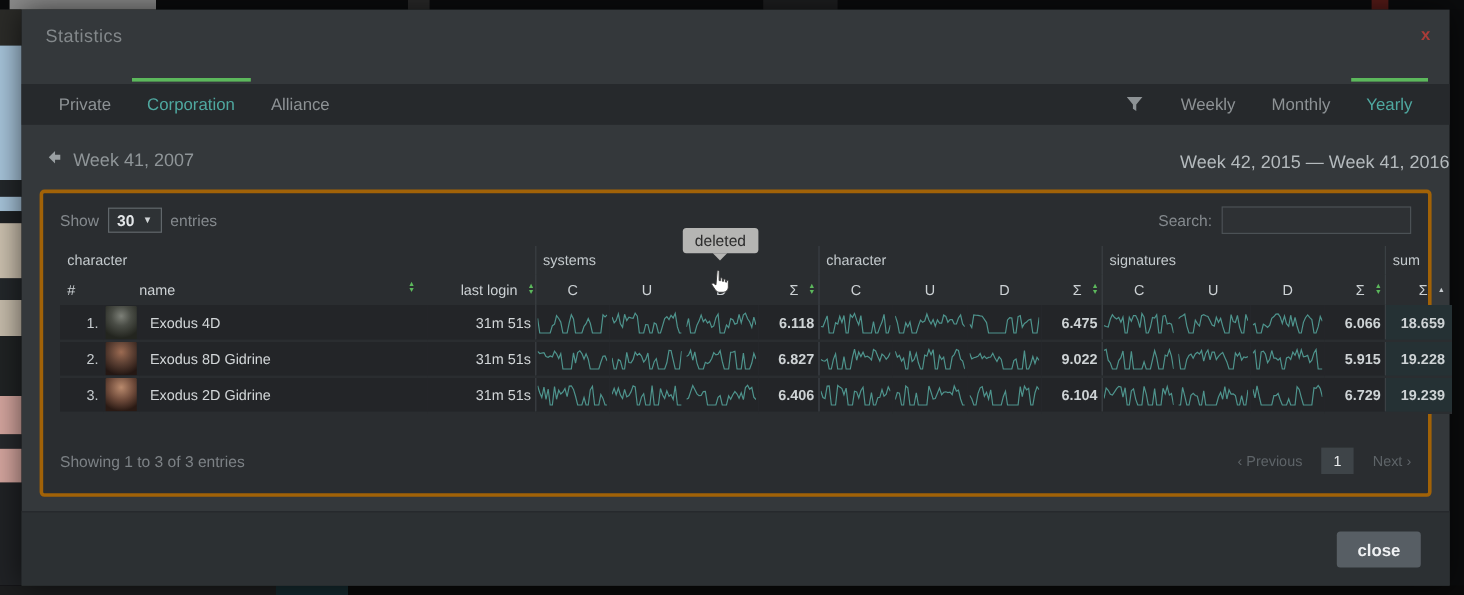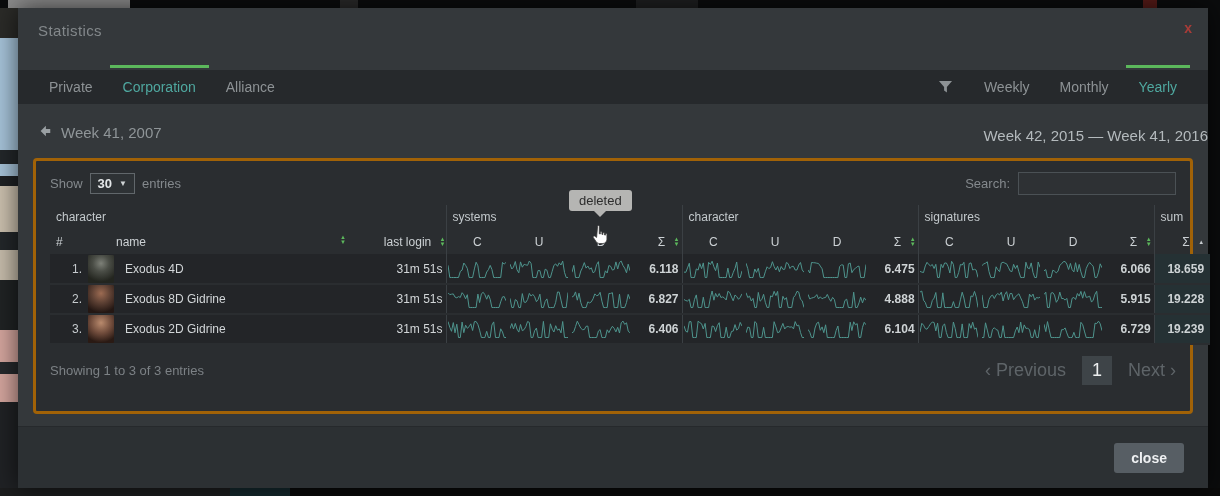--- a/index.html
+++ b/index.html
@@ -74,22 +74,22 @@
   .av3 { background:radial-gradient(circle at 50% 28%, #b98a6d 0%, #6e4a3a 45%, #2a1a14 82%); }
   .name-cell { padding-left:9px; color:#d2d6d8; }
   .login-cell { text-align:right; padding-right:3px; color:#d2d6d8; }
   .spark-cell { text-align:center; }
   .spark-cell svg { vertical-align:middle; }
   .sigma-cell { text-align:right; padding-right:3px; color:#ced3d5; font-weight:700; }
   .sum-cell { text-align:right; padding-right:6px; color:#ced3d5; font-weight:700; background:#253134 !important; }
   .totals-row td { height:26px; color:#b6bcbf; text-align:right; border-top:1px solid #3b4044; padding-right:3px; }
   .totals-row .t-sum { padding-right:6px; }
 
-  .table-footer { display:flex; align-items:center; margin-top:11px; font-size:13px; color:#7c8185; }
-  .pagination { margin-left:auto; display:flex; align-items:center; gap:16px; color:#5e6468; font-size:18px; }
+  .table-footer { display:flex; align-items:center; margin-top:28px; font-size:13px; color:#7c8185; }
+  .pagination { margin-left:auto; display:flex; align-items:center; gap:16px; color:#5e6468; font-size:12px; }
   .page-nav { cursor:pointer; }
   .page-btn { background:#3e4448; color:#eceeef; padding:4px 10px; cursor:pointer; }
 
   .modal-footer { position:absolute; left:0; right:0; bottom:0; height:62px; background:#2c3033; border-top:1px solid #26292c; }
   .close-button { position:absolute; right:24px; top:16px; background:#575e64; color:#eef0f2; font-weight:700; font-size:14px; padding:7px 17px; border-radius:3px; border:none; cursor:pointer; font-family:"Liberation Sans",sans-serif; }
 
   .tooltip { position:absolute; left:569px; top:190px; background:#b5b5b3; color:#2d2d2d; font-size:13px; padding:3px 10px; border-radius:3px; z-index:10; }
   .tooltip::after { content:""; position:absolute; left:50%; margin-left:-6px; top:100%; border:6px solid transparent; border-top-color:#b5b5b3; border-bottom-width:0; }
   .cursor-pointer-icon { position:absolute; left:589px; top:224px; z-index:11; }
 </style>
@@ -323,21 +323,21 @@
         <td class="sigma-cell">6.827</td>
         <td class="spark-cell gsep"><svg class="spark" width="58" height="22" viewBox="0 0 58 22">
                 <polyline points="0.0,11.5 1.8,12.6 3.5,13.0 5.3,11.3 7.0,19.5 8.8,19.5 10.5,11.5 12.3,6.9 14.1,19.5 15.8,19.5 17.6,19.5 19.3,9.2 21.1,19.5 22.8,19.5 24.6,19.5 26.4,9.8 28.1,3.0 29.9,12.2 31.6,5.4 33.4,9.1 35.2,5.5 36.9,9.5 38.7,8.9 40.4,9.9 42.2,12.0 43.9,3.3 45.7,4.5 47.5,9.0 49.2,12.8 51.0,7.0 52.7,8.5 54.5,11.3 56.2,9.4 58.0,5.8" fill="none" stroke="#4e948d" stroke-width="1"></polyline>
               </svg></td>
         <td class="spark-cell"><svg class="spark" width="58" height="22" viewBox="0 0 58 22">
                 <polyline points="0.0,4.7 1.8,9.6 3.5,8.1 5.3,13.0 7.0,10.4 8.8,19.5 10.5,19.5 12.3,4.4 14.1,13.2 15.8,11.5 17.6,6.3 19.3,14.3 21.1,19.5 22.8,19.5 24.6,7.9 26.4,8.8 28.1,3.3 29.9,7.6 31.6,3.4 33.4,19.5 35.2,19.5 36.9,8.3 38.7,11.6 40.4,9.6 42.2,19.5 43.9,19.5 45.7,19.5 47.5,9.4 49.2,7.5 51.0,3.3 52.7,4.1 54.5,11.3 56.2,12.8 58.0,19.5" fill="none" stroke="#4e948d" stroke-width="1"></polyline>
               </svg></td>
         <td class="spark-cell"><svg class="spark" width="58" height="22" viewBox="0 0 58 22">
                 <polyline points="0.0,6.4 1.8,11.0 3.5,10.1 5.3,9.6 7.0,8.9 8.8,6.6 10.5,10.9 12.3,8.8 14.1,10.8 15.8,9.8 17.6,9.5 19.3,6.4 21.1,10.4 22.8,13.3 24.6,9.4 26.4,11.5 28.1,19.5 29.9,19.5 31.6,19.5 33.4,19.5 35.2,19.5 36.9,12.5 38.7,11.2 40.4,19.5 42.2,19.5 43.9,19.5 45.7,4.2 47.5,19.5 49.2,19.5 51.0,14.9 52.7,9.1 54.5,14.9 56.2,9.8 58.0,12.4" fill="none" stroke="#4e948d" stroke-width="1"></polyline>
               </svg></td>
-        <td class="sigma-cell">4.888</td>
+        <td class="sigma-cell">9.022</td>
         <td class="spark-cell gsep"><svg class="spark" width="58" height="22" viewBox="0 0 58 22">
                 <polyline points="0.0,4.0 1.8,3.1 3.5,12.2 5.3,14.5 7.0,19.5 8.8,19.5 10.5,19.5 12.3,12.5 14.1,10.1 15.8,4.5 17.6,19.5 19.3,19.5 21.1,19.5 22.8,4.8 24.6,19.5 26.4,19.5 28.1,19.5 29.9,19.5 31.6,19.5 33.4,13.6 35.2,19.5 36.9,19.5 38.7,19.5 40.4,11.8 42.2,4.2 43.9,10.0 45.7,19.5 47.5,19.5 49.2,19.5 51.0,7.9 52.7,8.8 54.5,3.4 56.2,8.8 58.0,19.5" fill="none" stroke="#4e948d" stroke-width="1"></polyline>
               </svg></td>
         <td class="spark-cell"><svg class="spark" width="58" height="22" viewBox="0 0 58 22">
                 <polyline points="0.0,6.9 1.8,19.5 3.5,19.5 5.3,19.5 7.0,11.5 8.8,8.2 10.5,7.1 12.3,10.5 14.1,7.0 15.8,5.5 17.6,7.0 19.3,4.1 21.1,13.0 22.8,6.5 24.6,3.7 26.4,11.8 28.1,5.5 29.9,5.5 31.6,11.7 33.4,9.0 35.2,7.1 36.9,5.8 38.7,9.9 40.4,13.6 42.2,19.5 43.9,19.5 45.7,19.5 47.5,6.1 49.2,8.8 51.0,6.1 52.7,12.1 54.5,9.5 56.2,10.0 58.0,9.2" fill="none" stroke="#4e948d" stroke-width="1"></polyline>
               </svg></td>
         <td class="spark-cell"><svg class="spark" width="58" height="22" viewBox="0 0 58 22">
                 <polyline points="0.0,6.5 1.8,4.2 3.5,19.5 5.3,19.5 7.0,5.2 8.8,4.6 10.5,7.1 12.3,14.3 14.1,11.4 15.8,4.1 17.6,10.5 19.3,10.5 21.1,12.1 22.8,10.4 24.6,19.5 26.4,19.5 28.1,10.3 29.9,9.4 31.6,11.5 33.4,5.5 35.2,8.1 36.9,3.4 38.7,10.2 40.4,3.6 42.2,9.3 43.9,9.0 45.7,8.2 47.5,14.1 49.2,12.1 51.0,6.1 52.7,3.3 54.5,19.5 56.2,19.5 58.0,19.5" fill="none" stroke="#4e948d" stroke-width="1"></polyline>
               </svg></td>
         <td class="sigma-cell">5.915</td>

